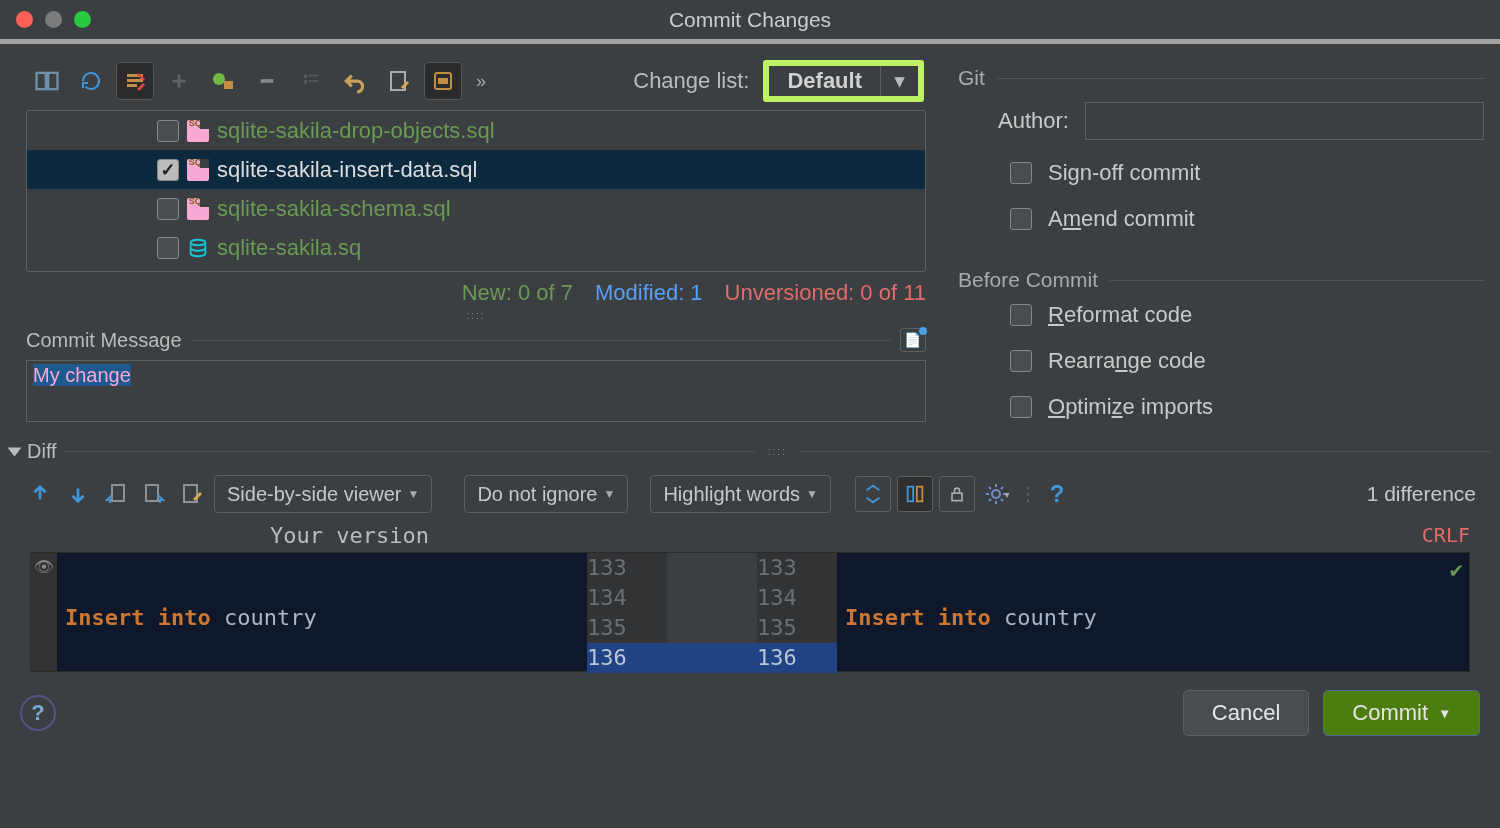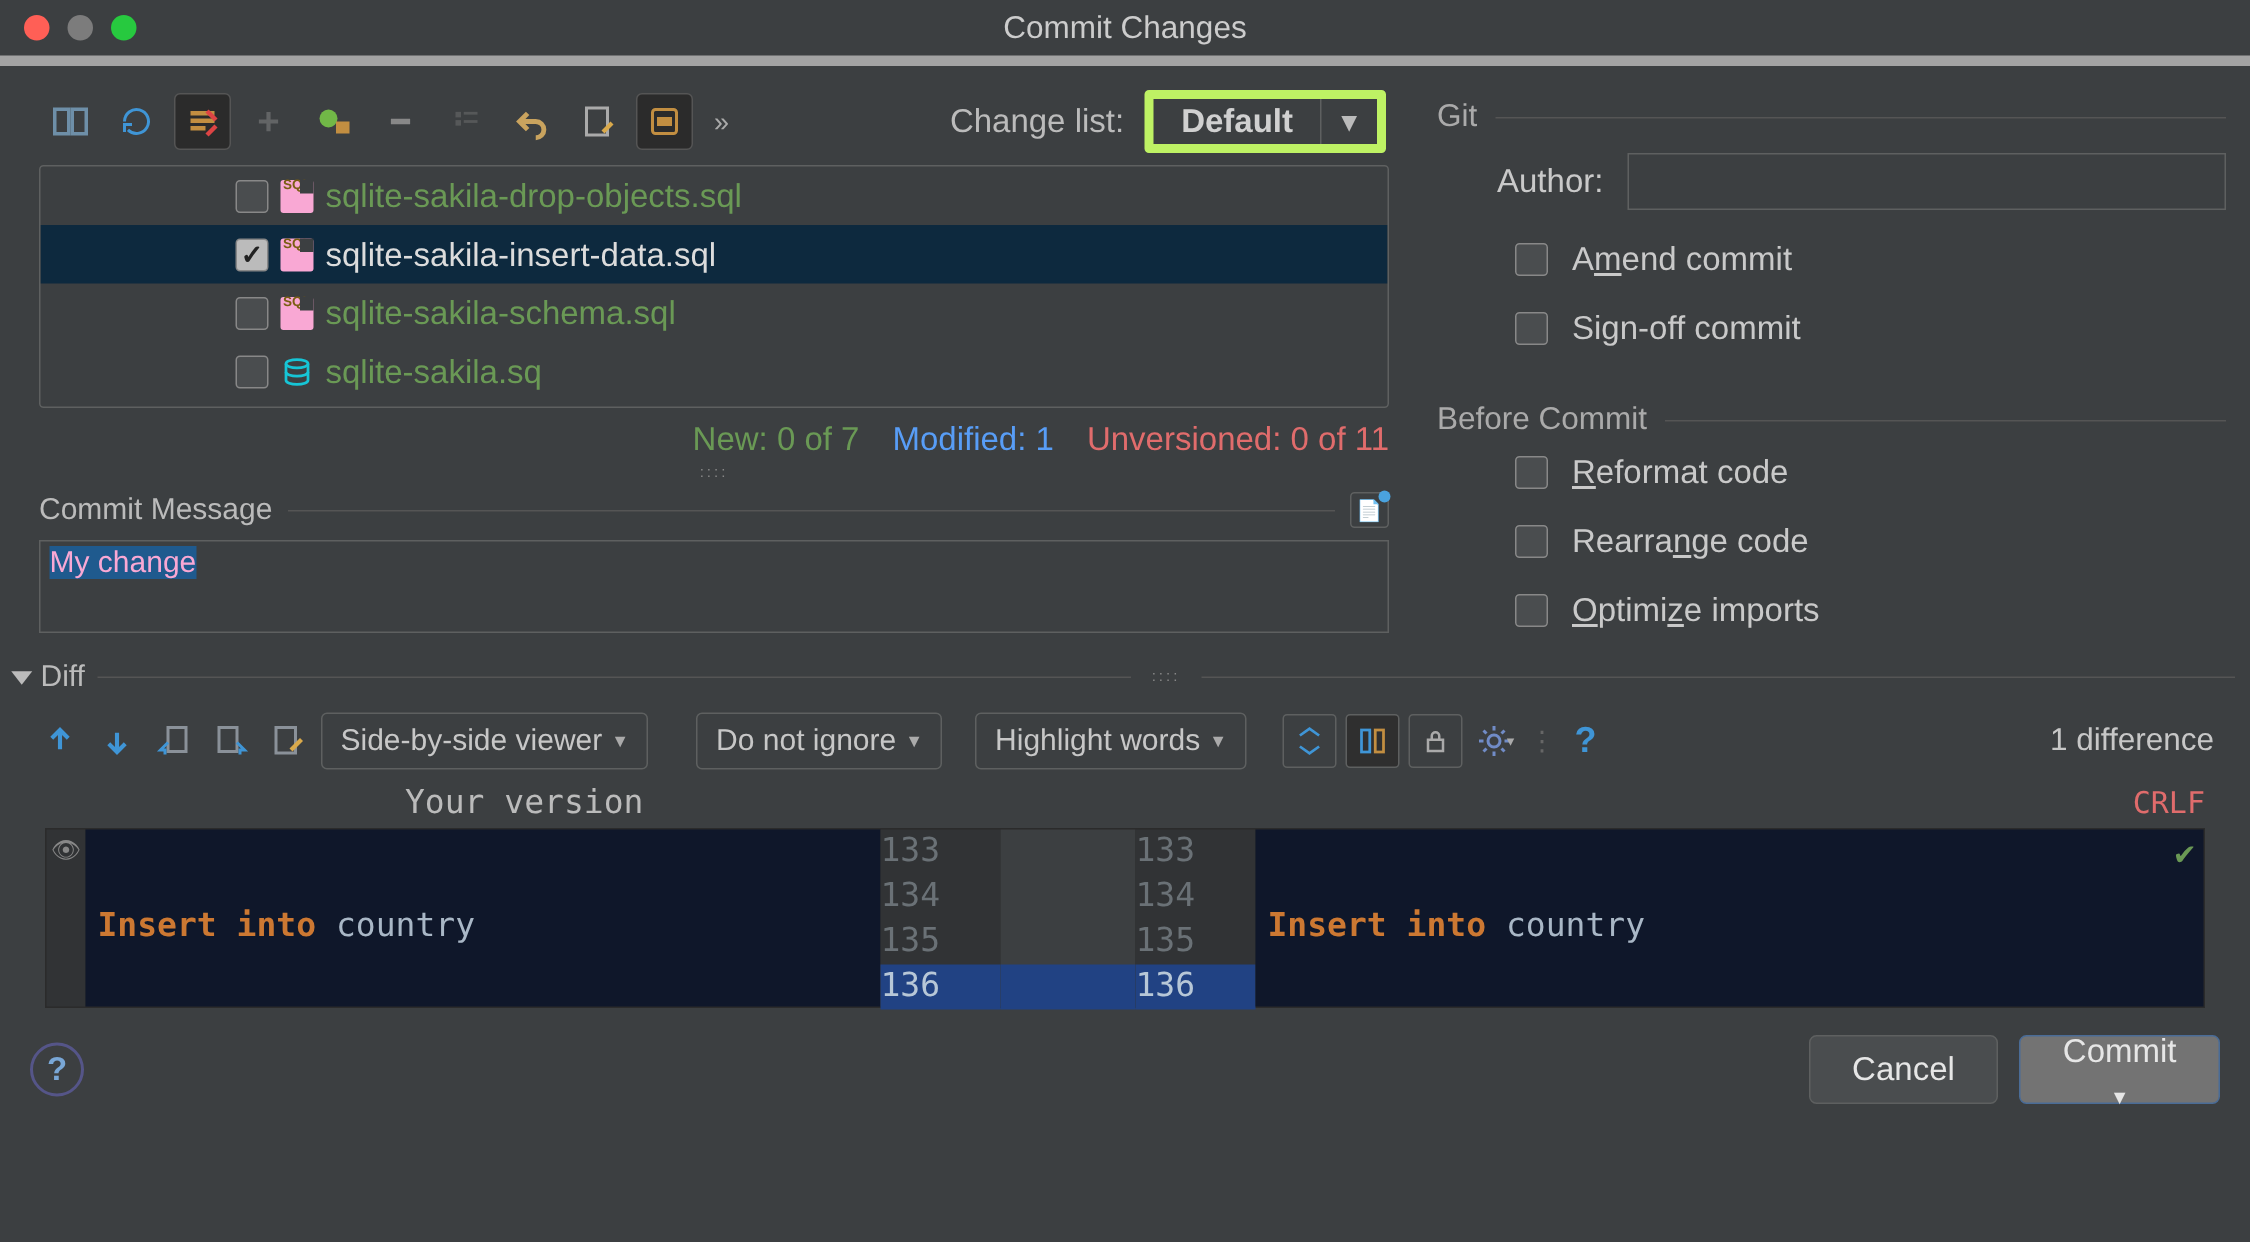--- a/index.html
+++ b/index.html
@@ -11,21 +11,21 @@
     color: #bbbbbb;
     font-size: 21px;
     overflow: hidden;
   }
   .titlebar {
     height: 44px;
     display: flex;
     align-items: center;
     position: relative;
     background: #3c3f41;
-    border-bottom: 7px solid #a3a3a3;
+    border-bottom: 5px solid #a3a3a3;
   }
   .traffic { display: flex; gap: 12px; padding-left: 16px; }
   .dot { width: 17px; height: 17px; border-radius: 50%; }
   .dot-red { background: #ff5f56; }
   .dot-yellow { background: #7c7c7c; }
   .dot-green { background: #27c93f; }
   .titlebar-title {
     position: absolute; left: 0; right: 0; text-align: center;
     color: #cccccc; font-size: 21px;
   }
@@ -165,21 +165,21 @@
   .help-btn{
     width:36px;height:36px;border-radius:50%;border:2px solid #558;display:flex;
     align-items:center;justify-content:center;color:#79a7d6;font-size:22px;font-weight:bold;
   }
   .spacer{flex:1;}
   .btn{
     height:46px;padding:0 28px;border:1px solid #5e6060;border-radius:5px;
     display:flex;align-items:center;justify-content:center;color:#e6e6e6;font-size:22px;
     background:#4a4d4f;gap:10px;
   }
-  .btn.primary{background:#737373;border-color:#4a6c97;flex-direction:column;}
+  .btn.primary{background:#4d7c0f;border-color:#4a6c97;}
   .btn .car{font-size:13px;}
   
   .tb-svg{display:block;}
   .gear{color:#718cc7;}
   .lock{color:#aaa;}
   .q{color:#3f95d6;font-size:24px;font-weight:bold;}
   .dbl-chev{color:#aaa;font-size:18px;}
 
 </style>
 </head>
@@ -324,25 +324,25 @@
     <div class="rp-section-title">
       <span>Git</span>
       <div class="line"></div>
     </div>
     <div class="author-row">
       <span style="color:#c9c9c9;font-size:22px">Author:</span>
       <div class="author-input"></div>
     </div>
     <div class="rp-row">
       <div class="chk"></div>
-      <label>A<u>m</u>end commit</label>
+      <label>Sign-off commit</label>
     </div>
     <div class="rp-row">
       <div class="chk"></div>
-      <label>Sign-off commit</label>
+      <label>A<u>m</u>end commit</label>
     </div>
 
     <div class="rp-section-title" style="padding-top:26px">
       <span>Before Commit</span>
       <div class="line"></div>
     </div>
     <div class="rp-row">
       <div class="chk"></div>
       <label><u>R</u>eformat code</label>
     </div>

